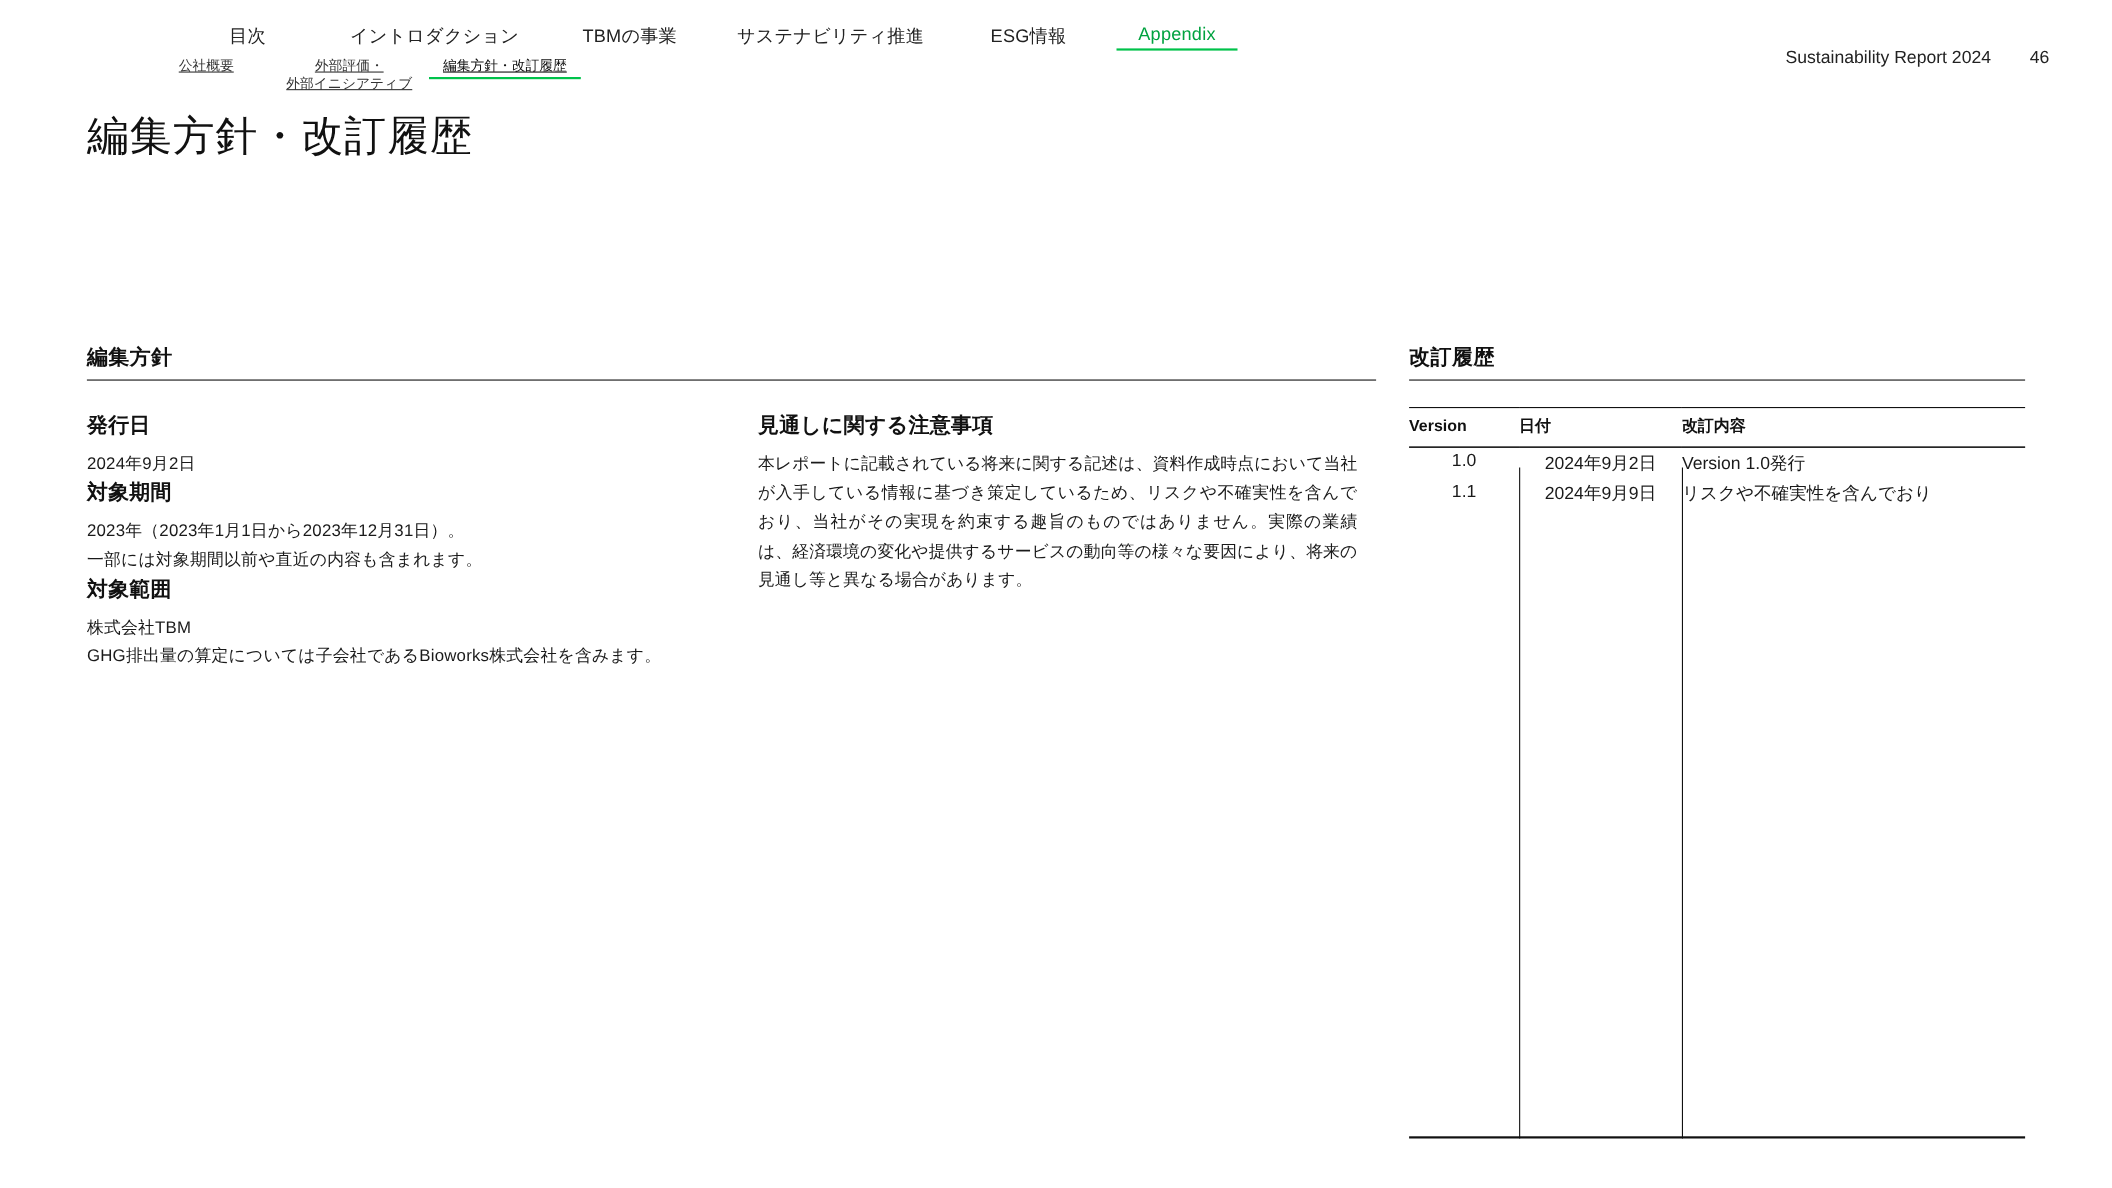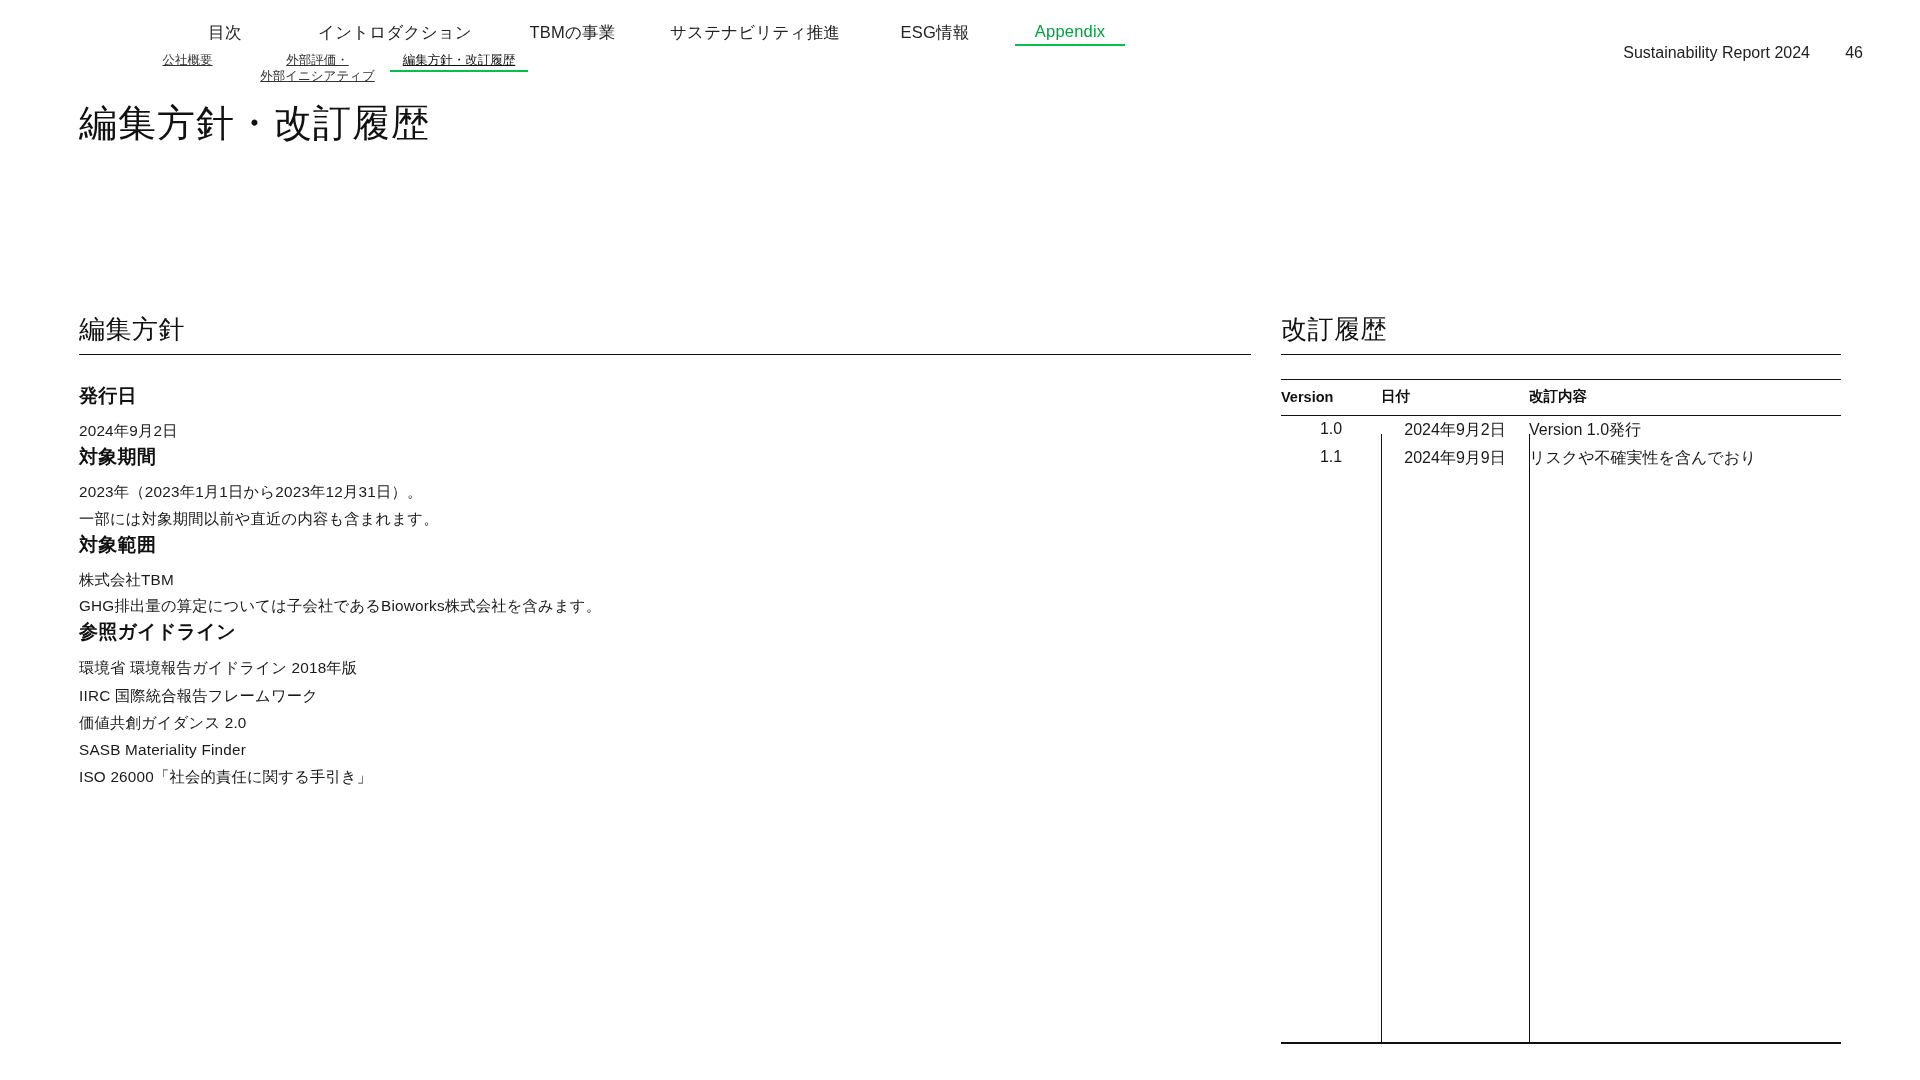--- a/index.html
+++ b/index.html
@@ -93,22 +93,22 @@
   }
 
   
   .left-block {
     position: absolute;
     top: 312px;
     left: 79px;
     width: 1172px;
   }
   .section-heading {
-    font-size: 26px;
-    font-weight: normal;
+    font-size: 19px;
+    font-weight: bold;
     color: #111111;
     padding-bottom: 7px;
     border-bottom: 1.6px solid #111111;
     letter-spacing: 0.5px;
   }
   .cols {
     display: flex;
     margin-top: 28px;
   }
   .col-a { width: 610px; }
@@ -245,31 +245,27 @@
           <div class="body-text">2023年（2023年1月1日から2023年12月31日）。</div>
           <div class="body-text">一部には対象期間以前や直近の内容も含まれます。</div>
         </div>
 
         <div>
           <div class="sub-heading spaced">対象範囲</div>
           <div class="body-text">株式会社TBM</div>
           <div class="body-text narrow">GHG排出量の算定については子会社であるBioworks株式会社を含みます。</div>
         </div>
 
-        <div>
-          <div class="sub-heading spaced">参照ガイドライン</div>
-          <div class="guideline-list">環境省 環境報告ガイドライン 2018年版</div>
-          <div class="guideline-list">IIRC 国際統合報告フレームワーク</div>
-          <div class="guideline-list">価値共創ガイダンス 2.0</div>
-          <div class="guideline-list">SASB Materiality Finder</div>
-          <div class="guideline-list">ISO 26000「社会的責任に関する手引き」</div>
-        </div>
 
       </div>
 
+      <div class="col-b">
+        <div class="sub-heading">見通しに関する注意事項</div>
+        <div class="notice-text">本レポートに記載されている将来に関する記述は、資料作成時点において当社が入手している情報に基づき策定しているため、リスクや不確実性を含んでおり、当社がその実現を約束する趣旨のものではありません。実際の業績は、経済環境の変化や提供するサービスの動向等の様々な要因により、将来の見通し等と異なる場合があります。</div>
+      </div>
     </div>
   </div>
 
   <div class="right-block">
     <div class="section-heading">改訂履歴</div>
 
     <table class="rev-table">
       <colgroup>
           <col class="c1">
           <col class="c2">

